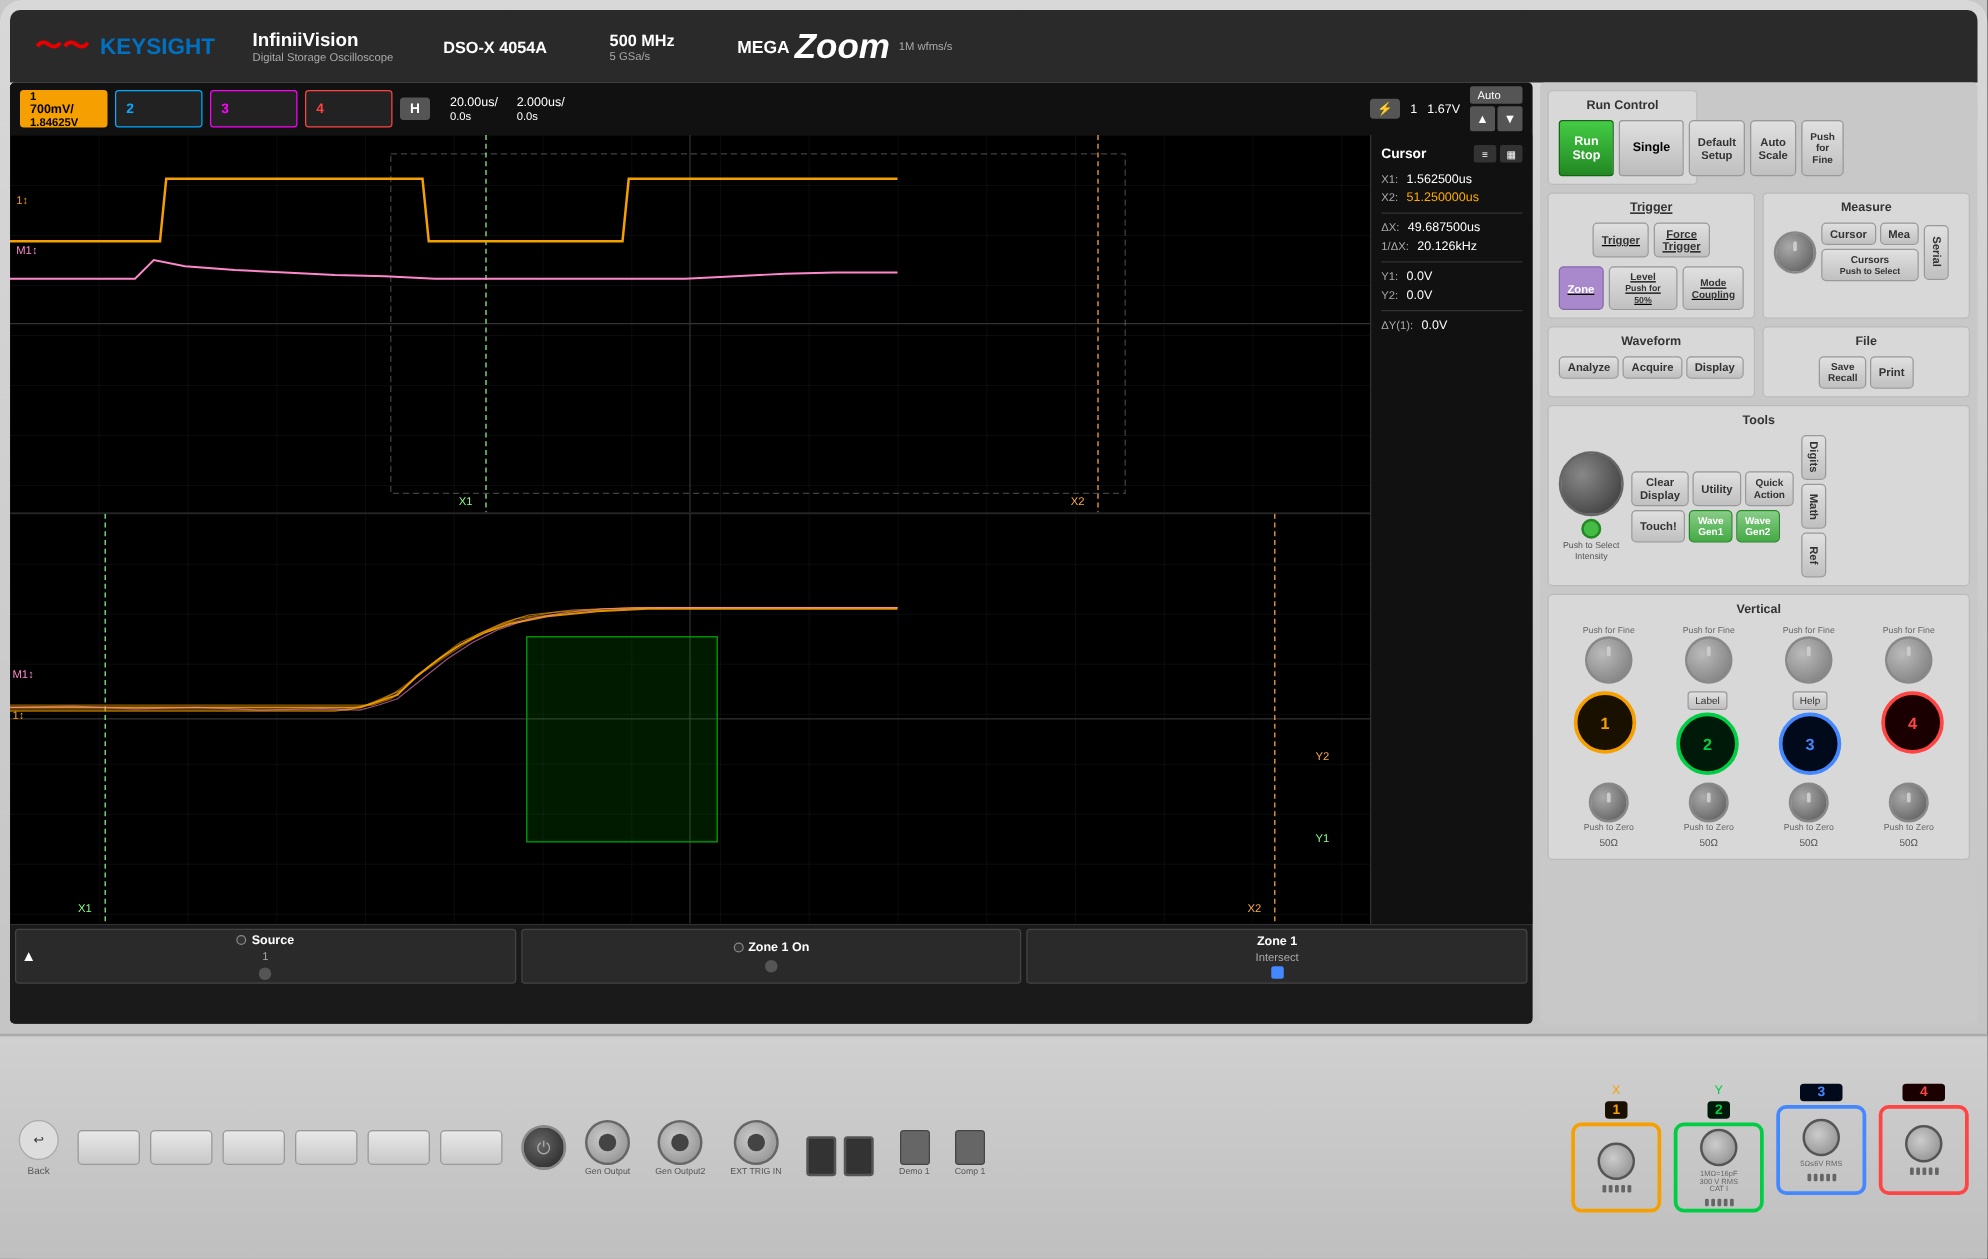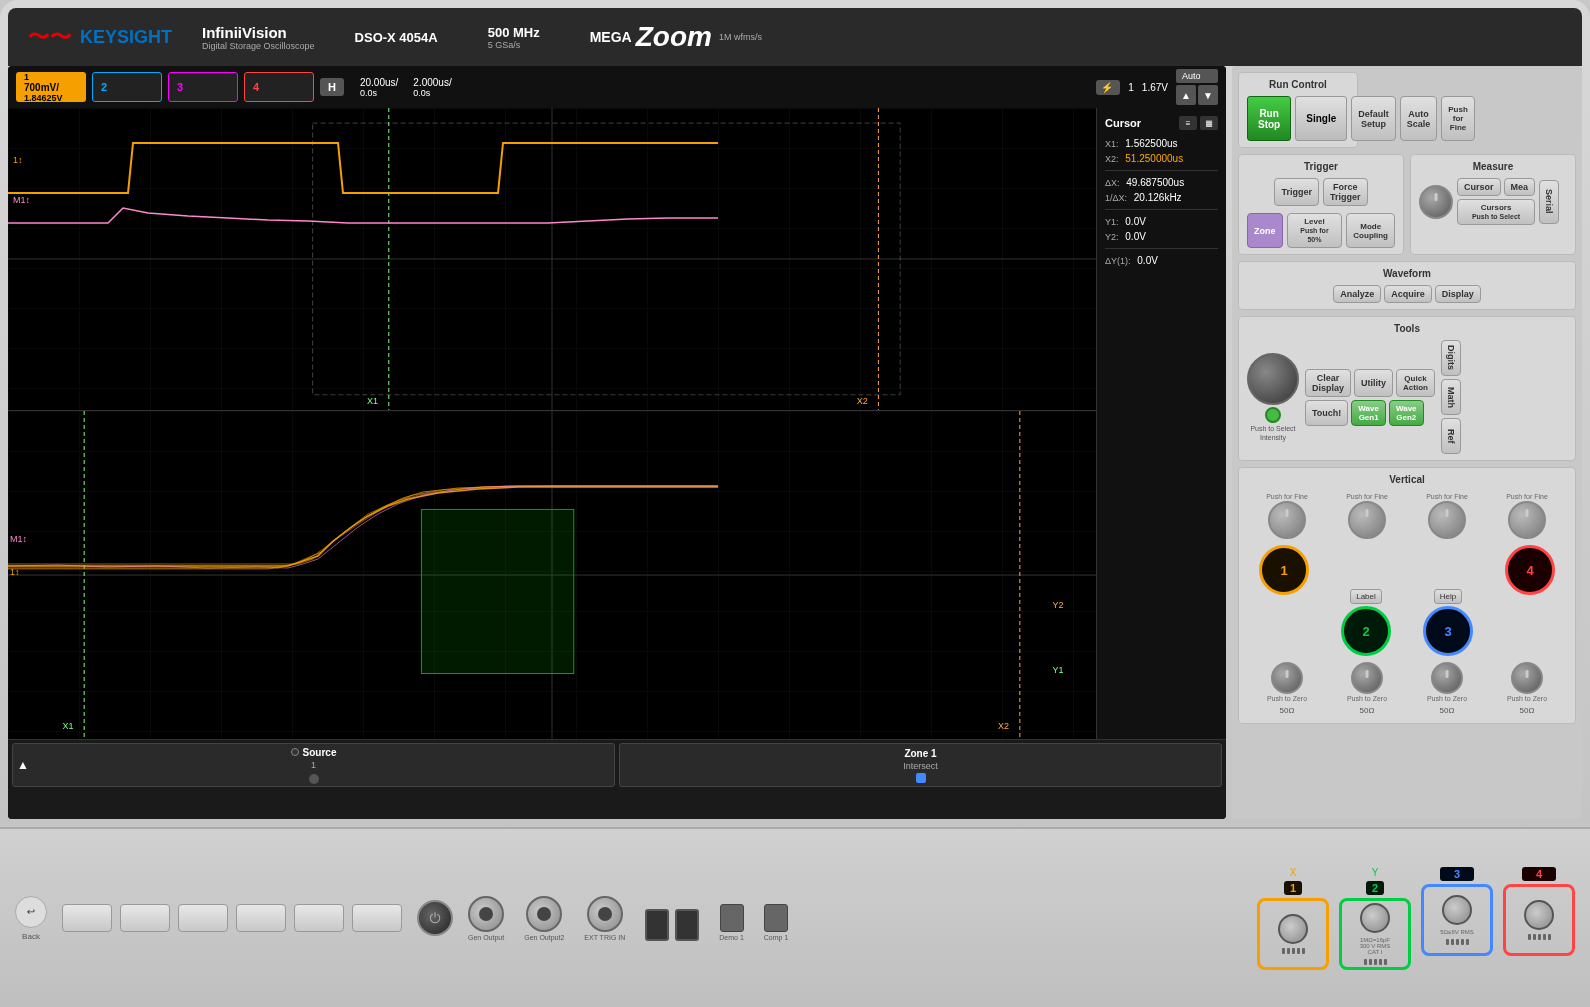--- a/index.html
+++ b/index.html
@@ -445,21 +445,20 @@
     }
 
     .small-btn {
       background: linear-gradient(180deg, #e0e0e0, #c0c0c0);
       border: 1px solid #999;
       border-radius: 3px;
       font-size: 8px;
       cursor: pointer;
       padding: 2px 5px;
       color: #333;
-      margin-top: 44px;
     }
 
     
     .front-panel {
       height: 180px;
       background: linear-gradient(180deg, #d0d0d0, #bfbfbf);
       display: flex;
       padding: 8px 15px;
       gap: 15px;
       align-items: center;
@@ -825,20 +824,27 @@
             <div style="display:flex;flex-direction:column;align-items:center;gap:2px;">
               <div style="display:flex;align-items:center;gap:4px;">
                 <div style="width:8px;height:8px;border-radius:50%;border:1px solid #888;background:#333;"></div>
                 <span class="menu-btn-value">Source</span>
               </div>
               <span class="menu-btn-label">1</span>
               <div class="menu-btn-indicator ind-gray"></div>
             </div>
           </button>
 
+          <button class="menu-btn">
+            <div style="display:flex;align-items:center;gap:4px;">
+              <div style="width:8px;height:8px;border-radius:50%;border:1px solid #888;background:#333;"></div>
+              <span class="menu-btn-value">Zone 1 On</span>
+            </div>
+            <div class="menu-btn-indicator ind-gray"></div>
+          </button>
 
           <button class="menu-btn">
             <span class="menu-btn-value">Zone 1</span>
             <span class="menu-btn-label">Intersect</span>
             <div style="width:10px;height:10px;background:#4488ff;border-radius:2px;"></div>
           </button>
 
 
         </div>
       </div>
@@ -860,21 +866,21 @@
               <button class="control-btn" style="flex:1;font-size:9px;">Default<br>Setup</button>
               <button class="control-btn" style="flex:1;font-size:9px;">Auto<br>Scale</button>
             </div>
             <button class="control-btn" style="font-size:8px;">Push for Fine</button>
           </div>
         </div>
       </div>
 
       <div style="display:flex;gap:6px;">
 
-        <div class="section-box" style="flex:1;">
+        <div class="section-box" style="flex:1;text-decoration:underline;">
           <div class="section-title">Trigger</div>
           <div style="display:flex;gap:4px;flex-wrap:wrap;justify-content:center;">
             <button class="control-btn">Trigger</button>
             <button class="control-btn">Force<br>Trigger</button>
             <div style="display:flex;gap:4px;margin-top:3px;">
               <button class="control-btn" style="background:#aa88cc;color:white;border-color:#8866aa;">Zone</button>
               <button class="control-btn" style="font-size:8px;">Level<br><span style="font-size:7px;">Push for 50%</span></button>
               <button class="control-btn" style="font-size:8px;">Mode<br>Coupling</button>
             </div>
           </div>
@@ -900,20 +906,27 @@
 
         <div class="section-box" style="flex:1;">
           <div class="section-title">Waveform</div>
           <div style="display:flex;gap:3px;flex-wrap:wrap;justify-content:center;">
             <button class="control-btn">Analyze</button>
             <button class="control-btn">Acquire</button>
             <button class="control-btn">Display</button>
           </div>
         </div>
 
+        <div class="section-box" style="flex:1;">
+          <div class="section-title">File</div>
+          <div style="display:flex;gap:3px;flex-wrap:wrap;justify-content:center;">
+            <button class="control-btn" style="font-size:8px;">Save<br>Recall</button>
+            <button class="control-btn">Print</button>
+          </div>
+        </div>
       </div>
 
       <div class="section-box">
         <div class="section-title">Tools</div>
         <div style="display:flex;gap:6px;align-items:center;">
 
           <div style="display:flex;flex-direction:column;align-items:center;gap:2px;">
             <div style="width:52px;height:52px;border-radius:50%;background:radial-gradient(circle at 35% 35%, #888, #333);border:2px solid #666;cursor:pointer;"></div>
             <div style="width:16px;height:16px;border-radius:50%;background:#44bb44;border:2px solid #228822;"></div>
             <span style="font-size:7px;color:#555;text-align:center;">Push to Select</span>

